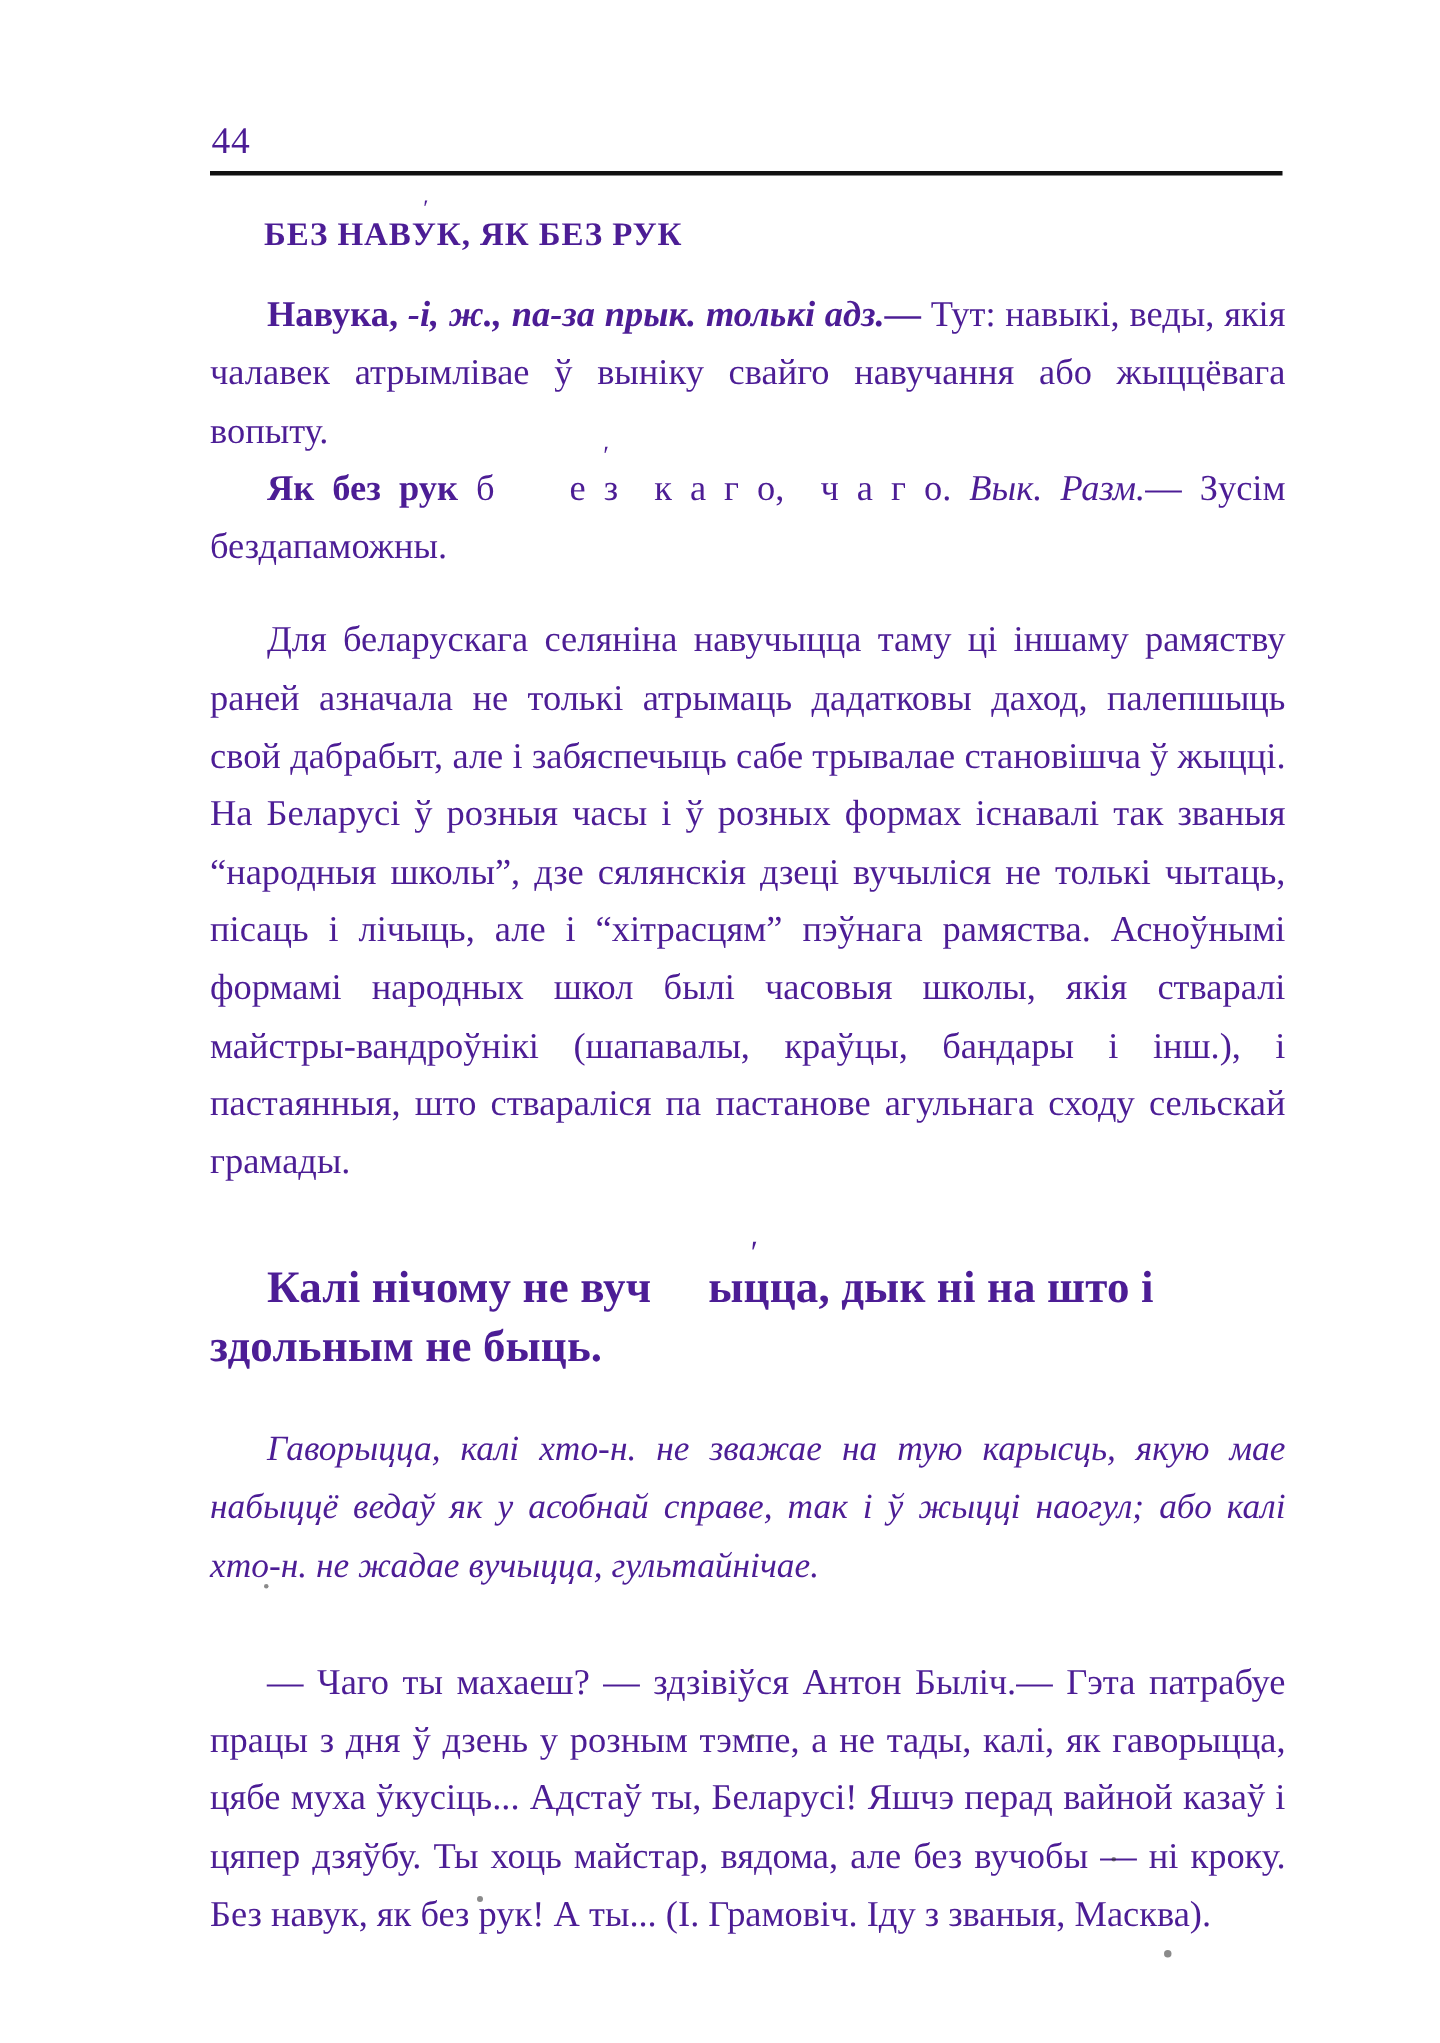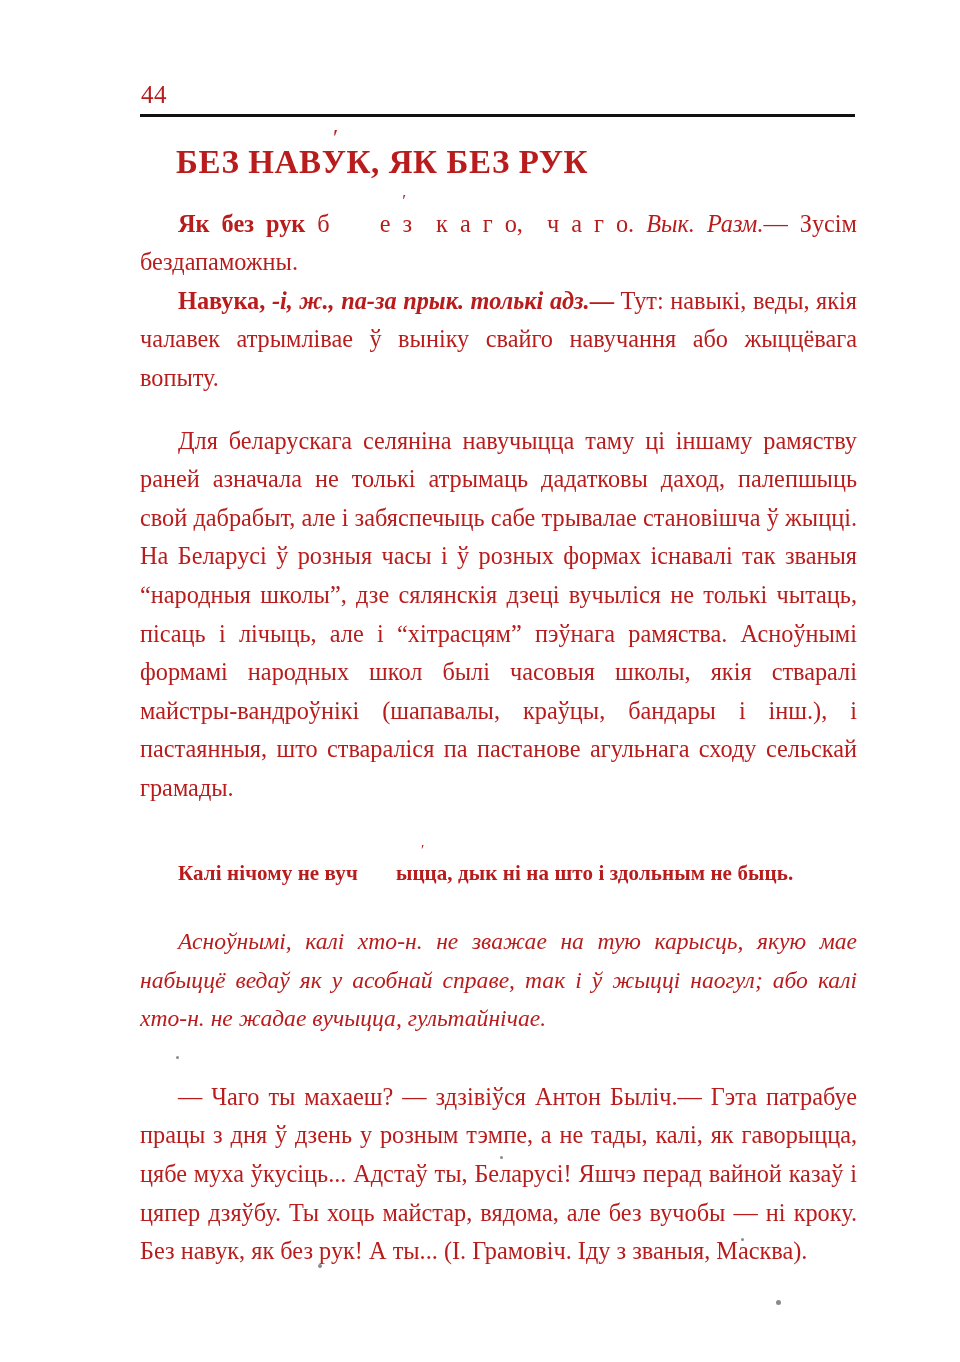--- a/index.html
+++ b/index.html
@@ -8,21 +8,21 @@
     padding: 0;
     background: #ffffff;
   }
 
   .page {
     position: relative;
     width: 960px;
     height: 1362px;
     margin: 0 auto;
     background: #ffffff;
-    color: #b91c1c;
+    color: #4c1d95;
     font-family: "Liberation Serif", "DejaVu Serif", serif;
     overflow: hidden;
   }
 
   
   .header {
     position: absolute;
     left: 140px;
     top: 82px;
     width: 715px;
@@ -44,21 +44,21 @@
 
   
   .textblock {
     position: absolute;
     left: 140px;
     top: 143px;
     width: 717px;
   }
 
   .entry-title {
-    font-size: 33px;
+    font-size: 22px;
     font-weight: bold;
     letter-spacing: 0.6px;
     margin: 0 0 22px 36px;
     line-height: 1.2;
   }
 
   p {
     margin: 0;
     font-size: 24.3px;
     line-height: 38.6px;
@@ -77,21 +77,21 @@
   .gap-2 { margin-top: 30px; }
   .gap-3 { margin-top: 24px; }
   .gap-4 { margin-top: 40px; }
   .gap-5 { margin-top: 46px; }
 
   .bold { font-weight: bold; }
   .ital { font-style: italic; }
 
   .proverb {
     font-weight: bold;
-    font-size: 21px;
+    font-size: 30px;
     line-height: 38.6px;
     text-indent: 38px;
     text-align: left;
     letter-spacing: 0.1px;
   }
 
   .gloss {
     font-style: italic;
     font-size: 23.6px;
     line-height: 38.6px;
@@ -135,29 +135,29 @@
 
   <div class="header">
     <div class="folio">44</div>
     <div class="rule"></div>
   </div>
 
   <div class="textblock">
 
     <h1 class="entry-title"><span>БЕЗ НАВ<span class="acc">У</span>К, ЯК БЕЗ РУК</span></h1>
 
+    <p class="indent sense"><span class="bold">Навука,</span> <span class="bold ital">-і, ж., па-за прык. толькі адз.</span><span class="bold">—</span> <span>Тут: навыкі, веды, якія чалавек атрымлівае ў выніку свайго навучання або жыццёвага вопыту.</span></p>
+
     <p class="indent sense"><span class="bold">Як без рук</span> <span>б <span class="acc">е</span> з &nbsp;к а г о, &nbsp;ч а г о.</span> <span class="ital">Вык. Разм.</span><span>—</span> <span>Зусім бездапаможны.</span></p>
-
-    <p class="indent sense"><span class="bold">Навука,</span> <span class="bold ital">-і, ж., па-за прык. толькі адз.</span><span class="bold">—</span> <span>Тут: навыкі, веды, якія чалавек атрымлівае ў выніку свайго навучання або жыццёвага вопыту.</span></p>
 
     <p class="indent gap-3">Для беларускага селяніна навучыцца таму ці іншаму рамяству раней азначала не толькі атрымаць дадатковы даход, палепшыць свой дабрабыт, але і забяспечыць сабе трывалае становішча ў жыцці. На Беларусі ў розныя часы і ў розных формах існавалі так званыя “народныя школы”, дзе сялянскія дзеці вучыліся не толькі чытаць, пісаць і лічыць, але і “хітрасцям” пэўнага рамяства. Асноўнымі формамі народных школ былі часовыя школы, якія стваралі майстры-вандроўнікі (шапавалы, краўцы, бандары і інш.), і пастаянныя, што ствараліся па пастанове агульнага сходу сельскай грамады.</p>
 
     <p class="proverb gap-5"><span>Калі нічому не вуч<span class="acc">ы</span>цца, дык ні на што і здольным не быць.</span></p>
 
-    <p class="gloss gap-2">Асноўнымі, калі хто-н. не зважае на тую карысць, якую мае набыццё ведаў як у асобнай справе, так і ў жыцці наогул; або калі хто-н. не жадае вучыцца, гультайнічае.</p>
+    <p class="gloss gap-2">Гаворыцца, калі хто-н. не зважае на тую карысць, якую мае набыццё ведаў як у асобнай справе, так і ў жыцці наогул; або калі хто-н. не жадае вучыцца, гультайнічае.</p>
 
     <p class="quote gap-4"><span>— Чаго ты махаеш? — здзівіўся Антон Быліч.— Гэта патрабуе працы з дня ў дзень у розным тэмпе, а не тады, калі, як гаворыцца, цябе муха ўкусіць... Адстаў ты, Беларусі! Яшчэ перад вайной казаў і цяпер дзяўбу. Ты хоць майстар, вядома, але без вучобы — ні кроку. Без навук, як без рук! А ты...</span> <span>(І. Грамовіч. Іду з званыя, Масква).</span></p>
 
   </div>
 
   <div class="speck" style="left:318px;  top:1264px; width:4px;  height:4px;"></div>
   <div class="speck" style="left:776px;  top:1300px; width:5px;  height:5px;"></div>
   <div class="speck" style="left:741px;  top:1238px; width:3px;  height:3px;"></div>
   <div class="speck" style="left:500px;  top:1156px; width:3px;  height:3px;"></div>
   <div class="speck" style="left:176px;  top:1056px; width:3px;  height:3px;"></div>

